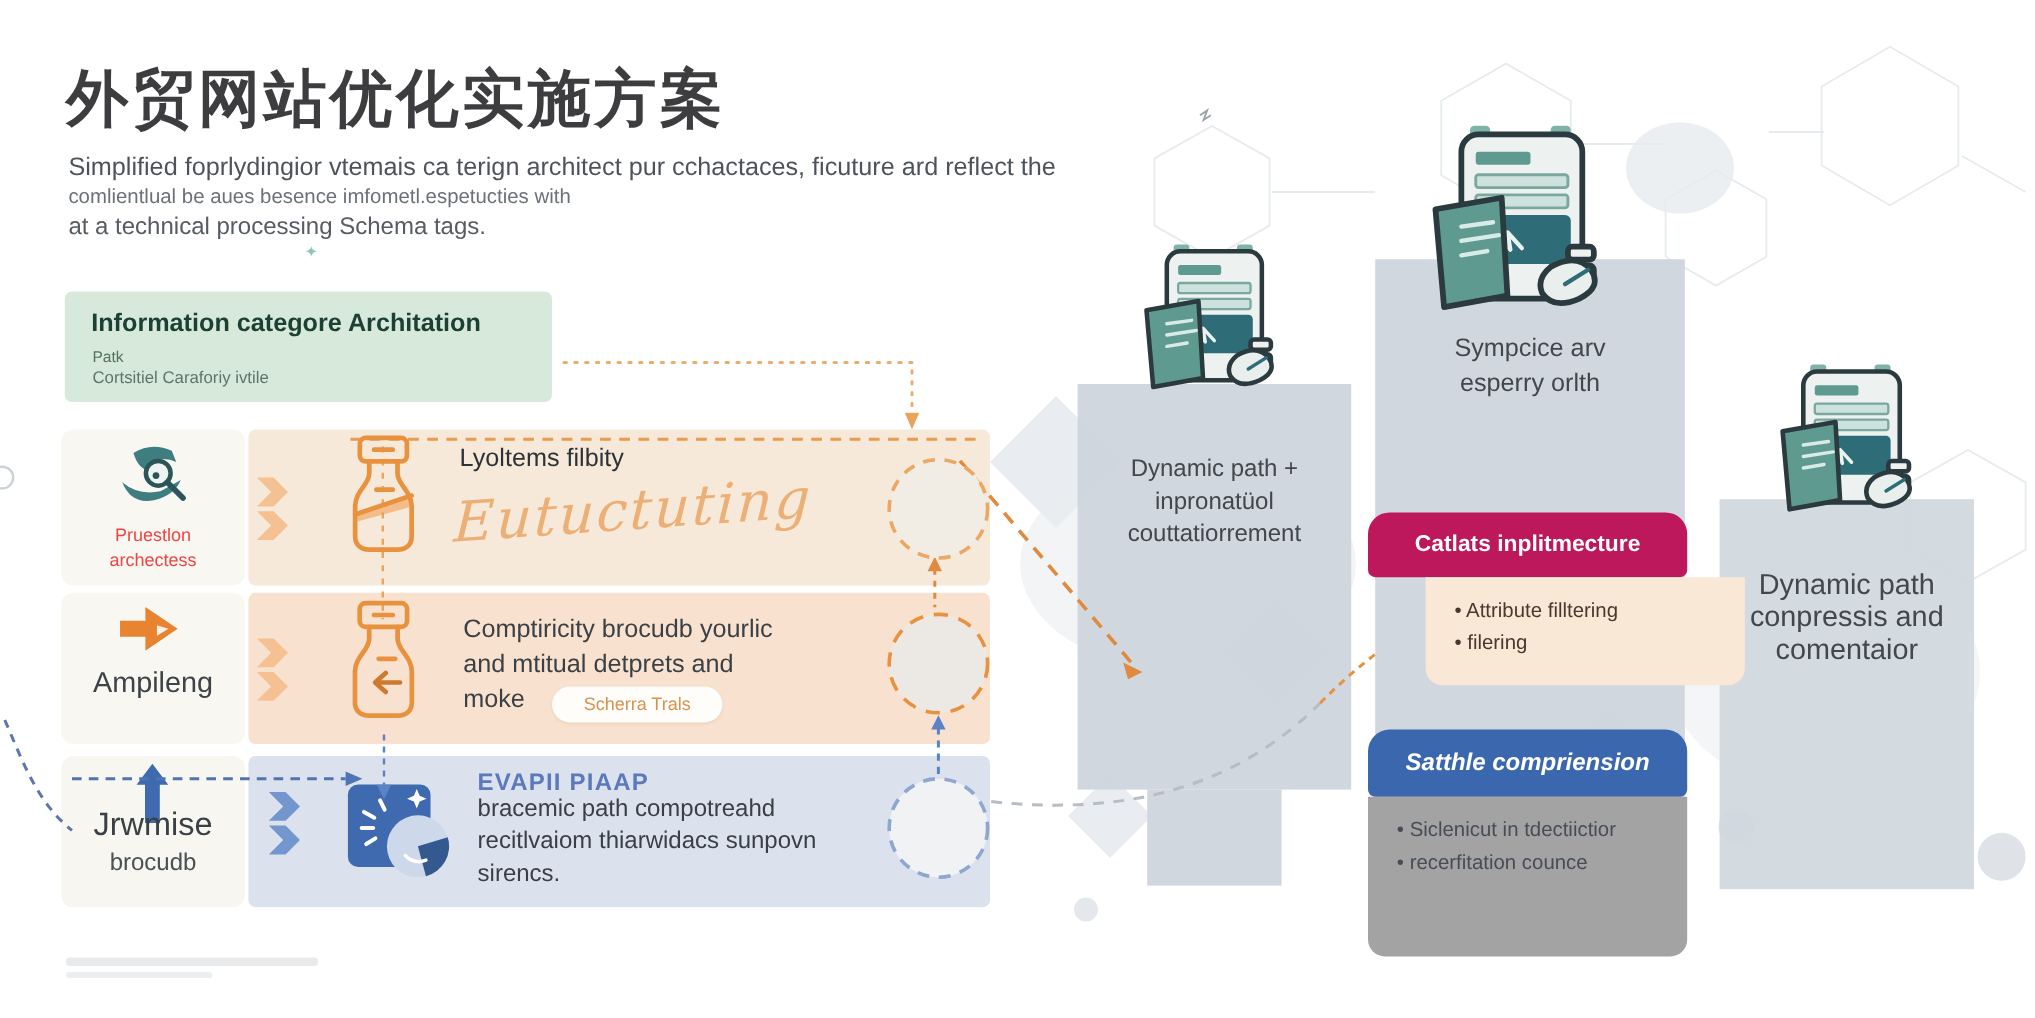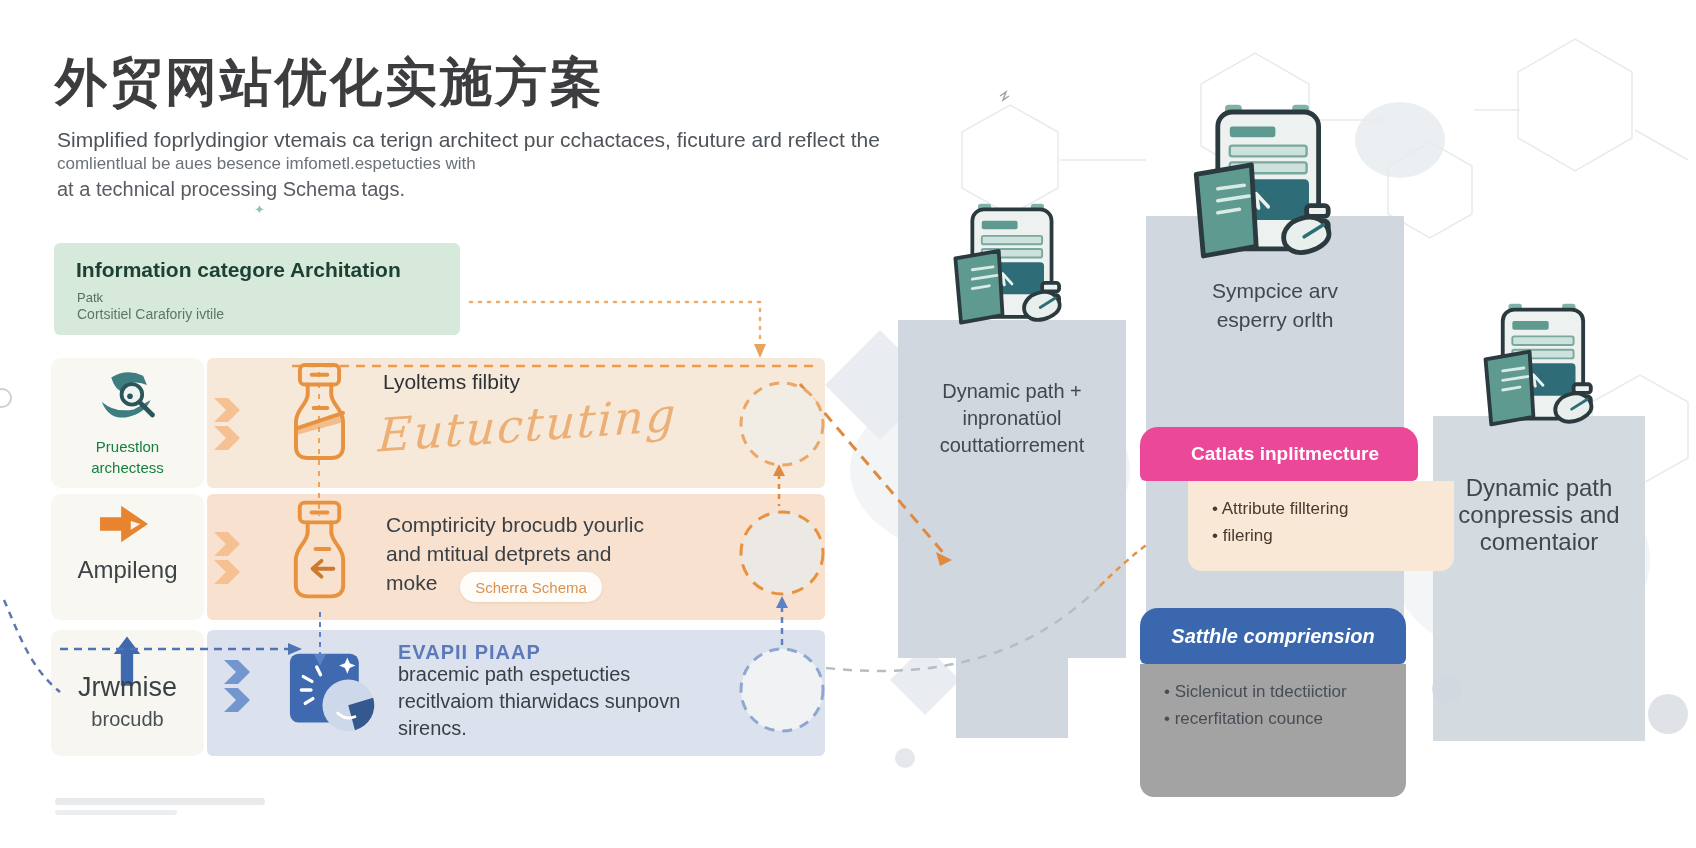--- a/index.html
+++ b/index.html
@@ -25,21 +25,21 @@
   .lcard{left:51px;width:153px;border-radius:10px;background:#f8f7f2;z-index:2;}
   .band{left:207px;width:618px;border-radius:6px;z-index:2;}
   .r1{top:358px;height:130px;}
   .r2{top:494px;height:126px;}
   .r3{top:630px;height:126px;}
   .band.r1{background:#f6e9d9;}
   .band.r2{background:#f8e2cf;}
   .band.r3{background:#dce2ed;}
   .lcard.r3{background:#f7f6f0;}
 
-  .row-label{width:153px;text-align:center;z-index:3;color:#15803d;}
+  .row-label{width:153px;text-align:center;z-index:3;color:#ef4444;}
   .row1-label{left:51px;top:436px;font-size:15px;line-height:21px;}
   .row2-label{left:51px;top:556px;font-size:24px;color:#3d4347;}
   .row3-label1{left:51px;top:672px;font-size:27px;color:#3a4146;}
   .row3-label2{left:51px;top:708px;font-size:20px;color:#4a5055;}
 
   .row1-title{left:383px;top:370px;font-size:21px;color:#2c3237;z-index:3;}
   .handwritten{left:378px;top:398px;font-size:46px;color:#ecaa6c;z-index:3;
                font-family:"DejaVu Serif", serif;font-style:italic;letter-spacing:2px;
                transform:rotate(-4deg) skewX(-7deg);opacity:.9;}
   .row2-text{left:386px;top:510px;font-size:21px;line-height:29px;color:#3a4045;z-index:3;}
@@ -56,23 +56,23 @@
   .col1{left:898px;top:320px;width:228px;height:338px;}
   .col1stub{left:956px;top:658px;width:112px;height:80px;background:#cdd4dc;opacity:.93;z-index:1;}
   .col2{left:1146px;top:216px;width:258px;height:552px;}
   .col3{left:1433px;top:416px;width:212px;height:325px;background:#d0d7de;}
   .colText{text-align:center;color:#41474d;z-index:3;}
   .col1-text{left:902px;top:378px;width:220px;font-size:20px;line-height:27px;}
   .col2-text{left:1158px;top:276px;width:234px;font-size:21px;line-height:29px;}
   .col3-text{left:1438px;top:474px;width:202px;font-size:24px;line-height:27px;}
 
   
-  .ocard-head{left:1140px;top:427px;width:266px;height:54px;background:#ec4899;
+  .ocard-head{left:1140px;top:427px;width:266px;height:54px;background:#be185d;
     border-radius:18px 18px 6px 6px;display:flex;align-items:center;justify-content:center;
-    color:#fff;font-size:19px;font-weight:700;z-index:4;padding-left:12px;}
+    color:#fff;font-size:19px;font-weight:700;z-index:4;}
   .ocard-body{left:1140px;top:481px;width:266px;height:90px;background:#fae8d7;
     border-radius:0 0 14px 14px;z-index:4;margin-left:48px;}
   .bcard-head{left:1140px;top:608px;width:266px;height:56px;background:#3a67ad;
     border-radius:18px 18px 6px 6px;display:flex;align-items:center;justify-content:center;
     color:#fff;font-size:20px;font-weight:700;z-index:4;font-style:italic;}
   .bcard-body{left:1140px;top:664px;width:266px;height:133px;background:#a3a3a3;
     border-radius:0 0 14px 14px;z-index:4;}
   .bullets{margin:14px 0 0 24px;font-size:17px;line-height:27px;}
   .ocard-body .bullets{color:#463a2e;}
   .bcard-body .bullets{color:#474d55;}
@@ -179,21 +179,21 @@
     <g stroke="#cc7a2f" stroke-width="4" fill="none" stroke-linecap="round" stroke-linejoin="round">
       <path d="M52 70 H32"></path>
         <path d="M40 62 l-9 8 9 8"></path>
     </g>
   </svg>
   <div class="abs row2-text">
     <div>Comptiricity brocudb yourlic</div>
     <div>and mtitual detprets and</div>
     <div>moke</div>
   </div>
-  <div class="abs badge">Scherra Schema</div>
+  <div class="abs badge">Scherra Trals</div>
 
   <svg class="abs icon" style="left:112px;top:632px" width="30" height="60" viewBox="0 0 34 62">
     <path d="M17 2 L32 22 h-8 v36 h-14 v-36 h-8 z" fill="#3f6ab0"></path>
   </svg>
   <div class="abs row-label row3-label1">Jrwmise</div>
   <div class="abs row-label row3-label2">brocudb</div>
   <svg class="abs icon" style="left:222px;top:658px" width="34" height="56" viewBox="0 0 34 56">
     <path d="M2 2 h14 l12 12 -12 12 h-14 l12 -12 z" fill="#7396cf"></path>
     <path d="M2 30 h14 l12 12 -12 12 h-14 l12 -12 z" fill="#7396cf"></path>
   </svg>
@@ -205,21 +205,21 @@
         <path d="M18 62 l8 -5"></path>
         <path d="M30 24 l4 8"></path>
     </g>
     <path d="M62 14 l2.5 6 6 2.5 -6 2.5 -2.5 6 -2.5 -6 -6 -2.5 6 -2.5 z" fill="#fff"></path>
     <circle cx="63" cy="64" r="27" fill="#cdd8ea"></circle>
     <path d="M63 64 L89 56 A27 27 0 0 1 70 90 Z" fill="#34598f"></path>
     <path d="M52 72 q8 8 18 4" stroke="#fff" stroke-width="3" fill="none" stroke-linecap="round"></path>
   </svg>
   <div class="abs row3-tag">EVAPII PIAAP</div>
   <div class="abs row3-text">
-    <div>bracemic path espetucties</div>
+    <div>bracemic path compotreahd</div>
     <div>recitlvaiom thiarwidacs sunpovn</div>
     <div>sirencs.</div>
   </div>
 
   <div class="abs col col1"></div>
   <div class="abs col1stub"></div>
   <div class="abs col col2"></div>
   <div class="abs col col3"></div>
 
   <div class="abs colText col1-text">

